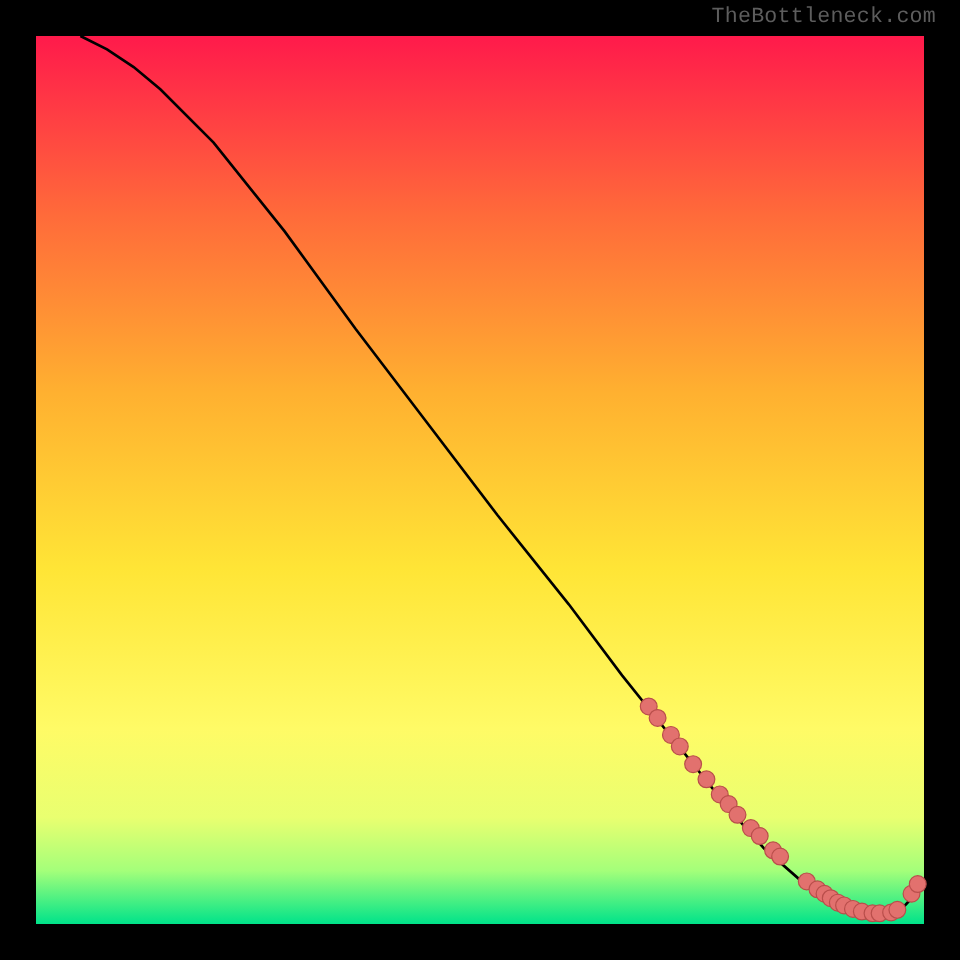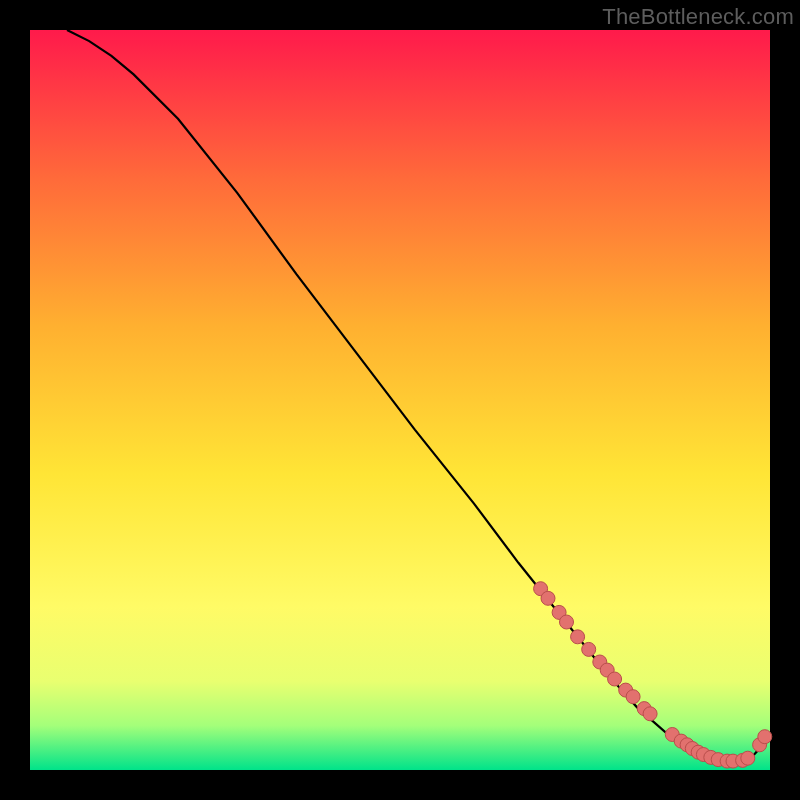--- a/index.html
+++ b/index.html
@@ -12,25 +12,26 @@
     font-family: -apple-system, BlinkMacSystemFont, "Segoe UI", Arial, sans-serif;
   }
   .stage {
     position: relative;
     width: 800px;
     height: 800px;
   }
   .watermark {
     position: absolute;
     top: 4px;
-    right: 6px;
+    right: 20px;
     color: #5d5d5d;
-    font-size: 22px;
+    font-size: 18px;
     letter-spacing: 0.2px;
     font-weight: 400;
+    font-family: Liberation Mono, monospace;
   }
   svg {
     display: block;
     position: absolute;
     top: 0;
     left: 0;
   }
 </style>
 </head>
 <body>

